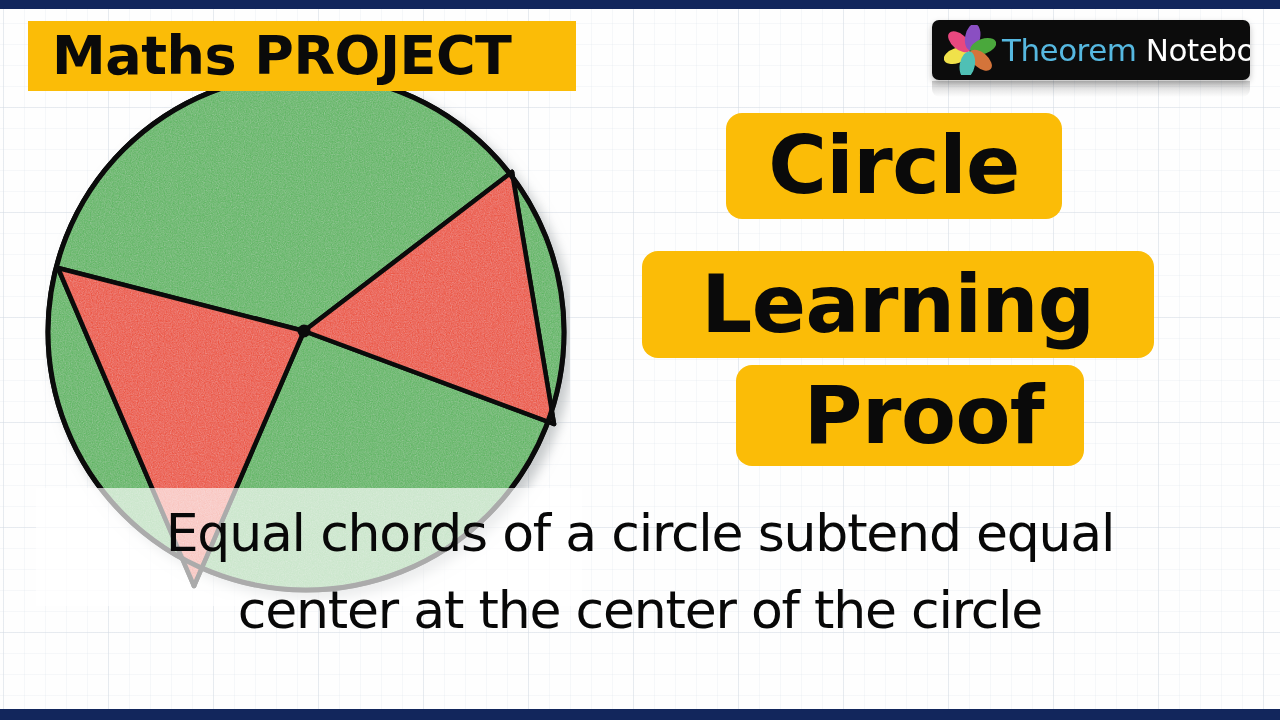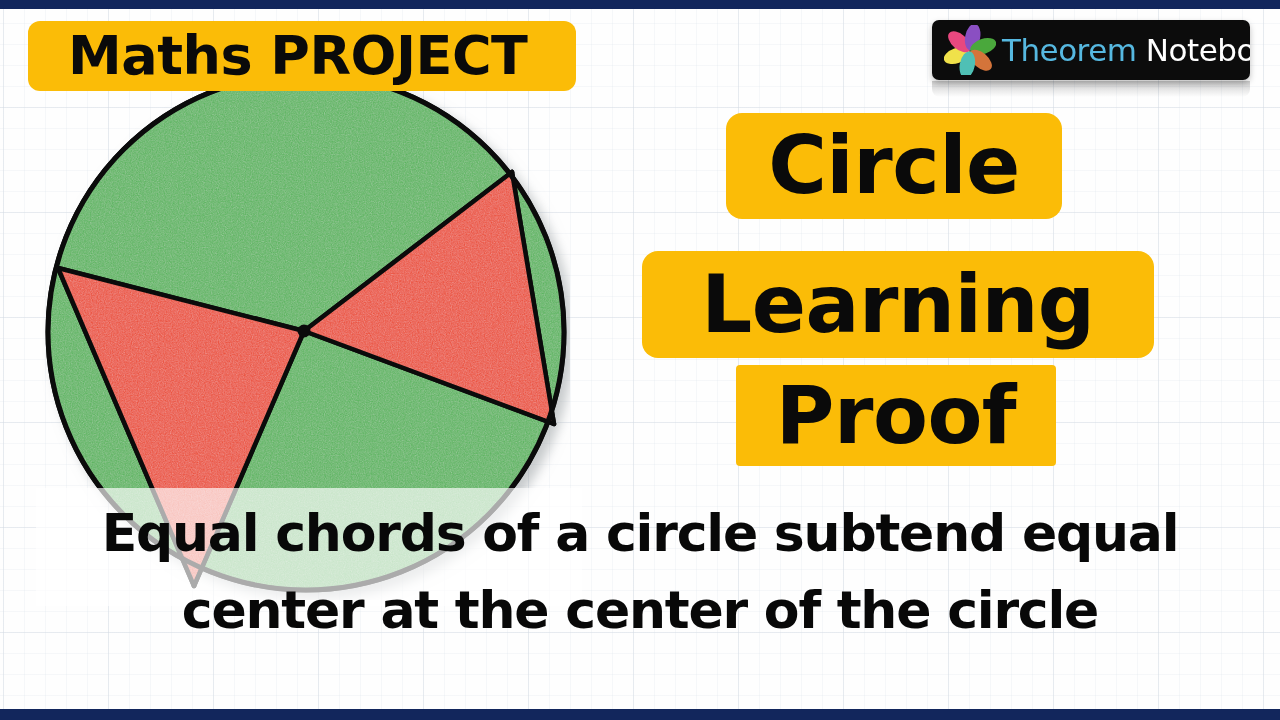--- a/index.html
+++ b/index.html
@@ -57,23 +57,23 @@
     align-items: center;
     justify-content: center;
     letter-spacing: -0.5px;
     white-space: nowrap;
     line-height: 1;
   }
   #chip-maths {
     left: 28px; top: 21px;
     width: 548px; height: 70px;
     font-size: 54px;
-    border-radius: 12px;
+    border-radius: 0;
     justify-content: flex-start;
-    padding-left: 40px;
+    padding-left: 24px;
     box-sizing: border-box;
     z-index: 6;
   }
   #chip-circle {
     left: 726px; top: 113px;
     width: 336px; height: 106px;
     font-size: 80px;
     border-radius: 16px;
     z-index: 4;
   }
@@ -81,22 +81,23 @@
     left: 642px; top: 251px;
     width: 512px; height: 107px;
     font-size: 80px;
     border-radius: 16px;
     z-index: 4;
   }
   #chip-proof {
     left: 736px; top: 365px;
     width: 320px; height: 101px;
     font-size: 80px;
-    border-radius: 4px;
+    border-radius: 16px;
     z-index: 4;
+    padding-left: 28px;
   }
 
   
   #diagram {
     position: absolute;
     left: 42px; top: 72px;
     width: 528px; height: 528px;
     z-index: 5;
   }
   #diagram svg { display: block; }
@@ -111,21 +112,21 @@
 
   
   #caption {
     position: absolute;
     left: 0; top: 495px;
     width: 1280px;
     text-align: center;
     z-index: 9;
     color: #080808;
     font-family: "DejaVu Sans", sans-serif;
-    font-weight: 700;
+    font-weight: 400;
     font-size: 52px;
     line-height: 1.48;
     letter-spacing: -1.2px;
   }
   #caption .cap-line { display: block; }
 
   
   #logo {
     position: absolute;
     left: 932px; top: 20px;

